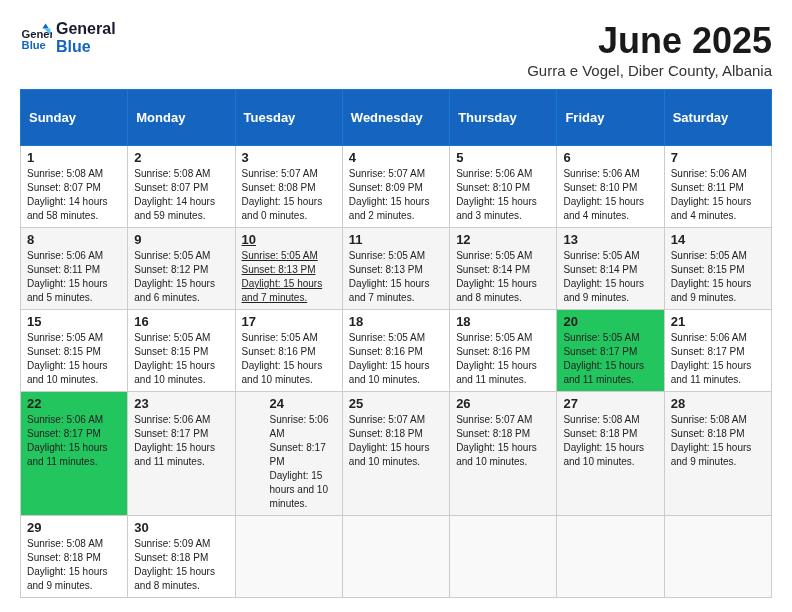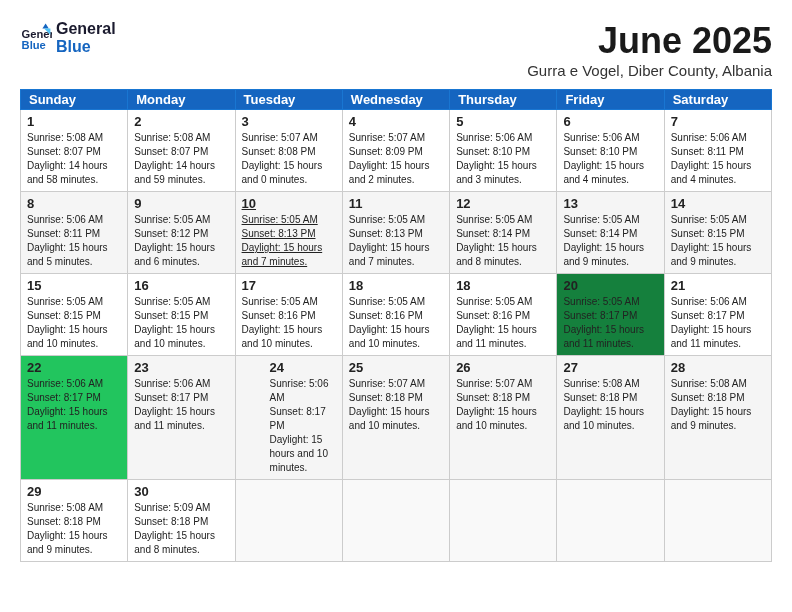--- a/index.html
+++ b/index.html
@@ -40,21 +40,21 @@
     .calendar {
       width: 100%;
       border-collapse: collapse;
       border: 1px solid #ccc;
     }
     .calendar th {
       background-color: #1565c0;
       color: white;
       font-size: 13px;
       font-weight: bold;
-      padding: 2px 8px;
+      padding: 20px 8px;
       text-align: left;
       border: 1px solid #1976d2;
     }
     .calendar td {
       vertical-align: top;
       padding: 4px 6px;
       border: 1px solid #ccc;
       font-size: 10.5px;
       color: #222;
       width: calc(100% / 7);
@@ -195,21 +195,21 @@
         <div class="day-info">Sunrise: 5:05 AM<br>Sunset: 8:16 PM<br>Daylight: 15 hours and 10 minutes.</div>
       </td>
         <td style="background: rgb(255, 255, 255);">
         <span class="day-num">18</span>
         <div class="day-info">Sunrise: 5:05 AM<br>Sunset: 8:16 PM<br>Daylight: 15 hours and 10 minutes.</div>
       </td>
         <td style="background: rgb(255, 255, 255);">
         <span class="day-num">18</span>
         <div class="day-info">Sunrise: 5:05 AM<br>Sunset: 8:16 PM<br>Daylight: 15 hours and 11 minutes.</div>
       </td>
-        <td style="background: #15803d;">
+        <td style="background: #22c55e;">
         <span class="day-num">20</span>
         <div class="day-info">Sunrise: 5:05 AM<br>Sunset: 8:17 PM<br>Daylight: 15 hours and 11 minutes.</div>
       </td>
         <td style="background: rgb(255, 255, 255);">
         <span class="day-num">21</span>
         <div class="day-info">Sunrise: 5:06 AM<br>Sunset: 8:17 PM<br>Daylight: 15 hours and 11 minutes.</div>
       </td>
       </tr>
       <tr>
         <td style="background: #22c55e; margin-top: 10px;">

